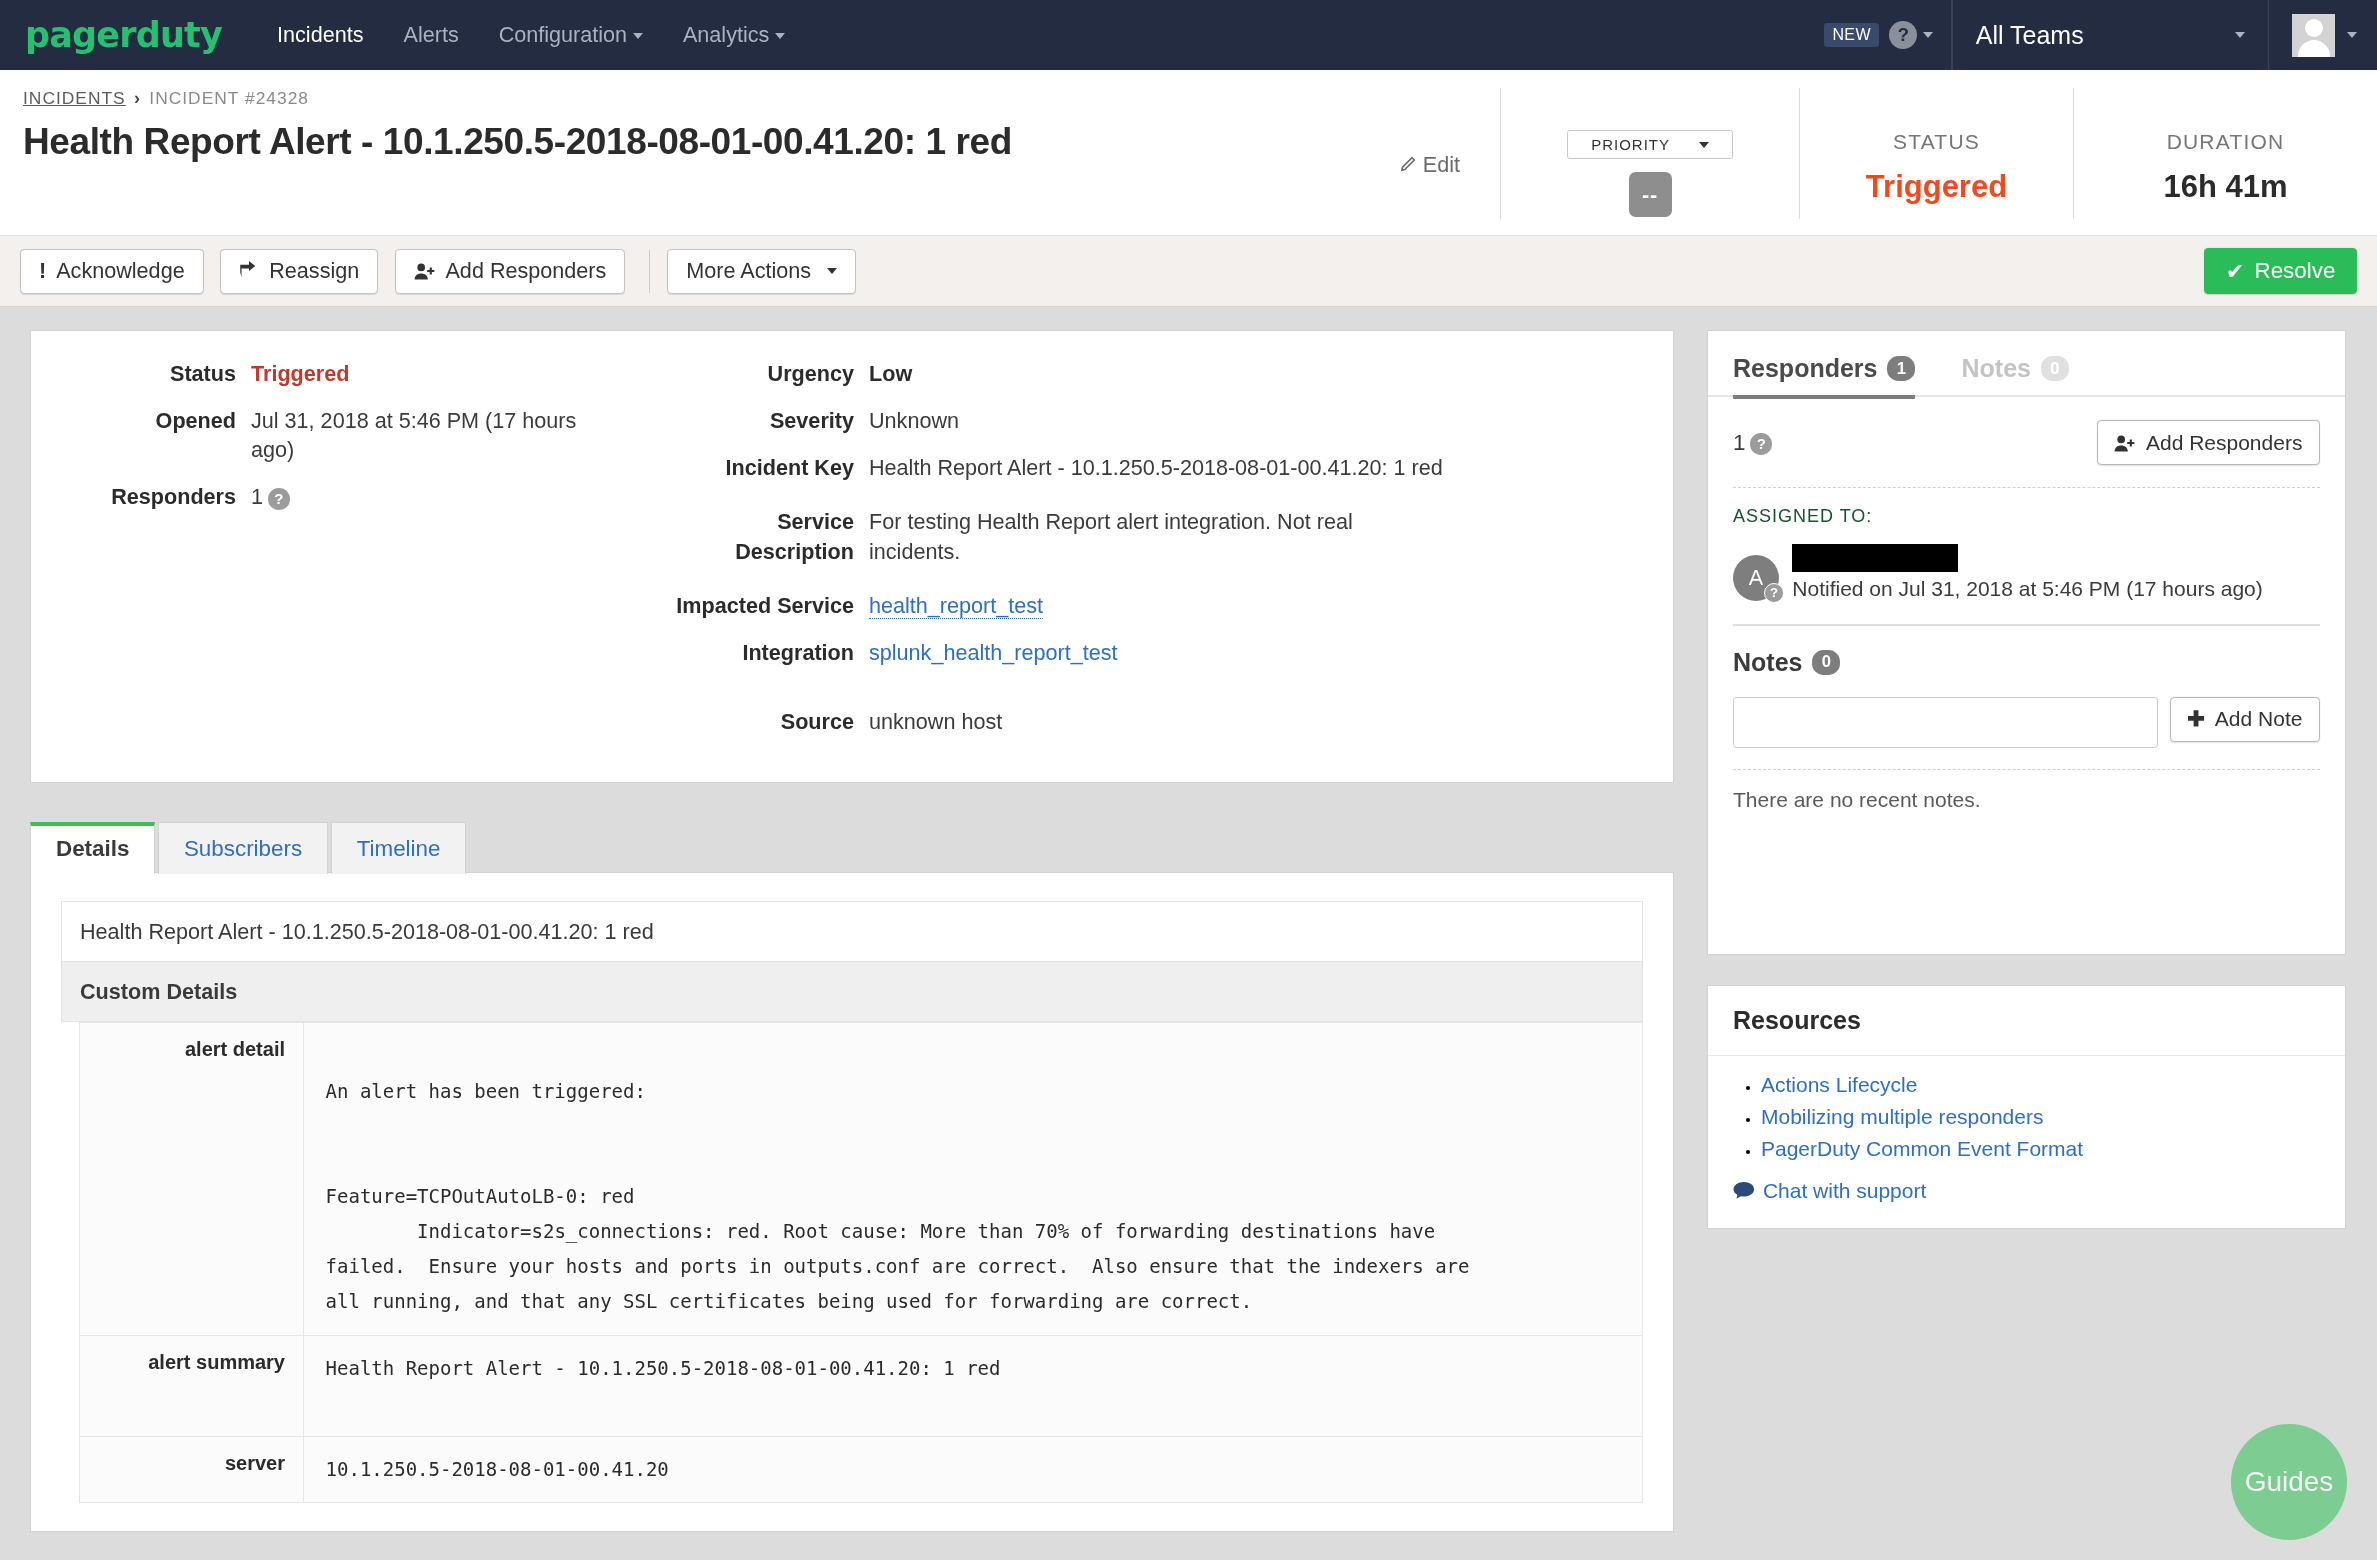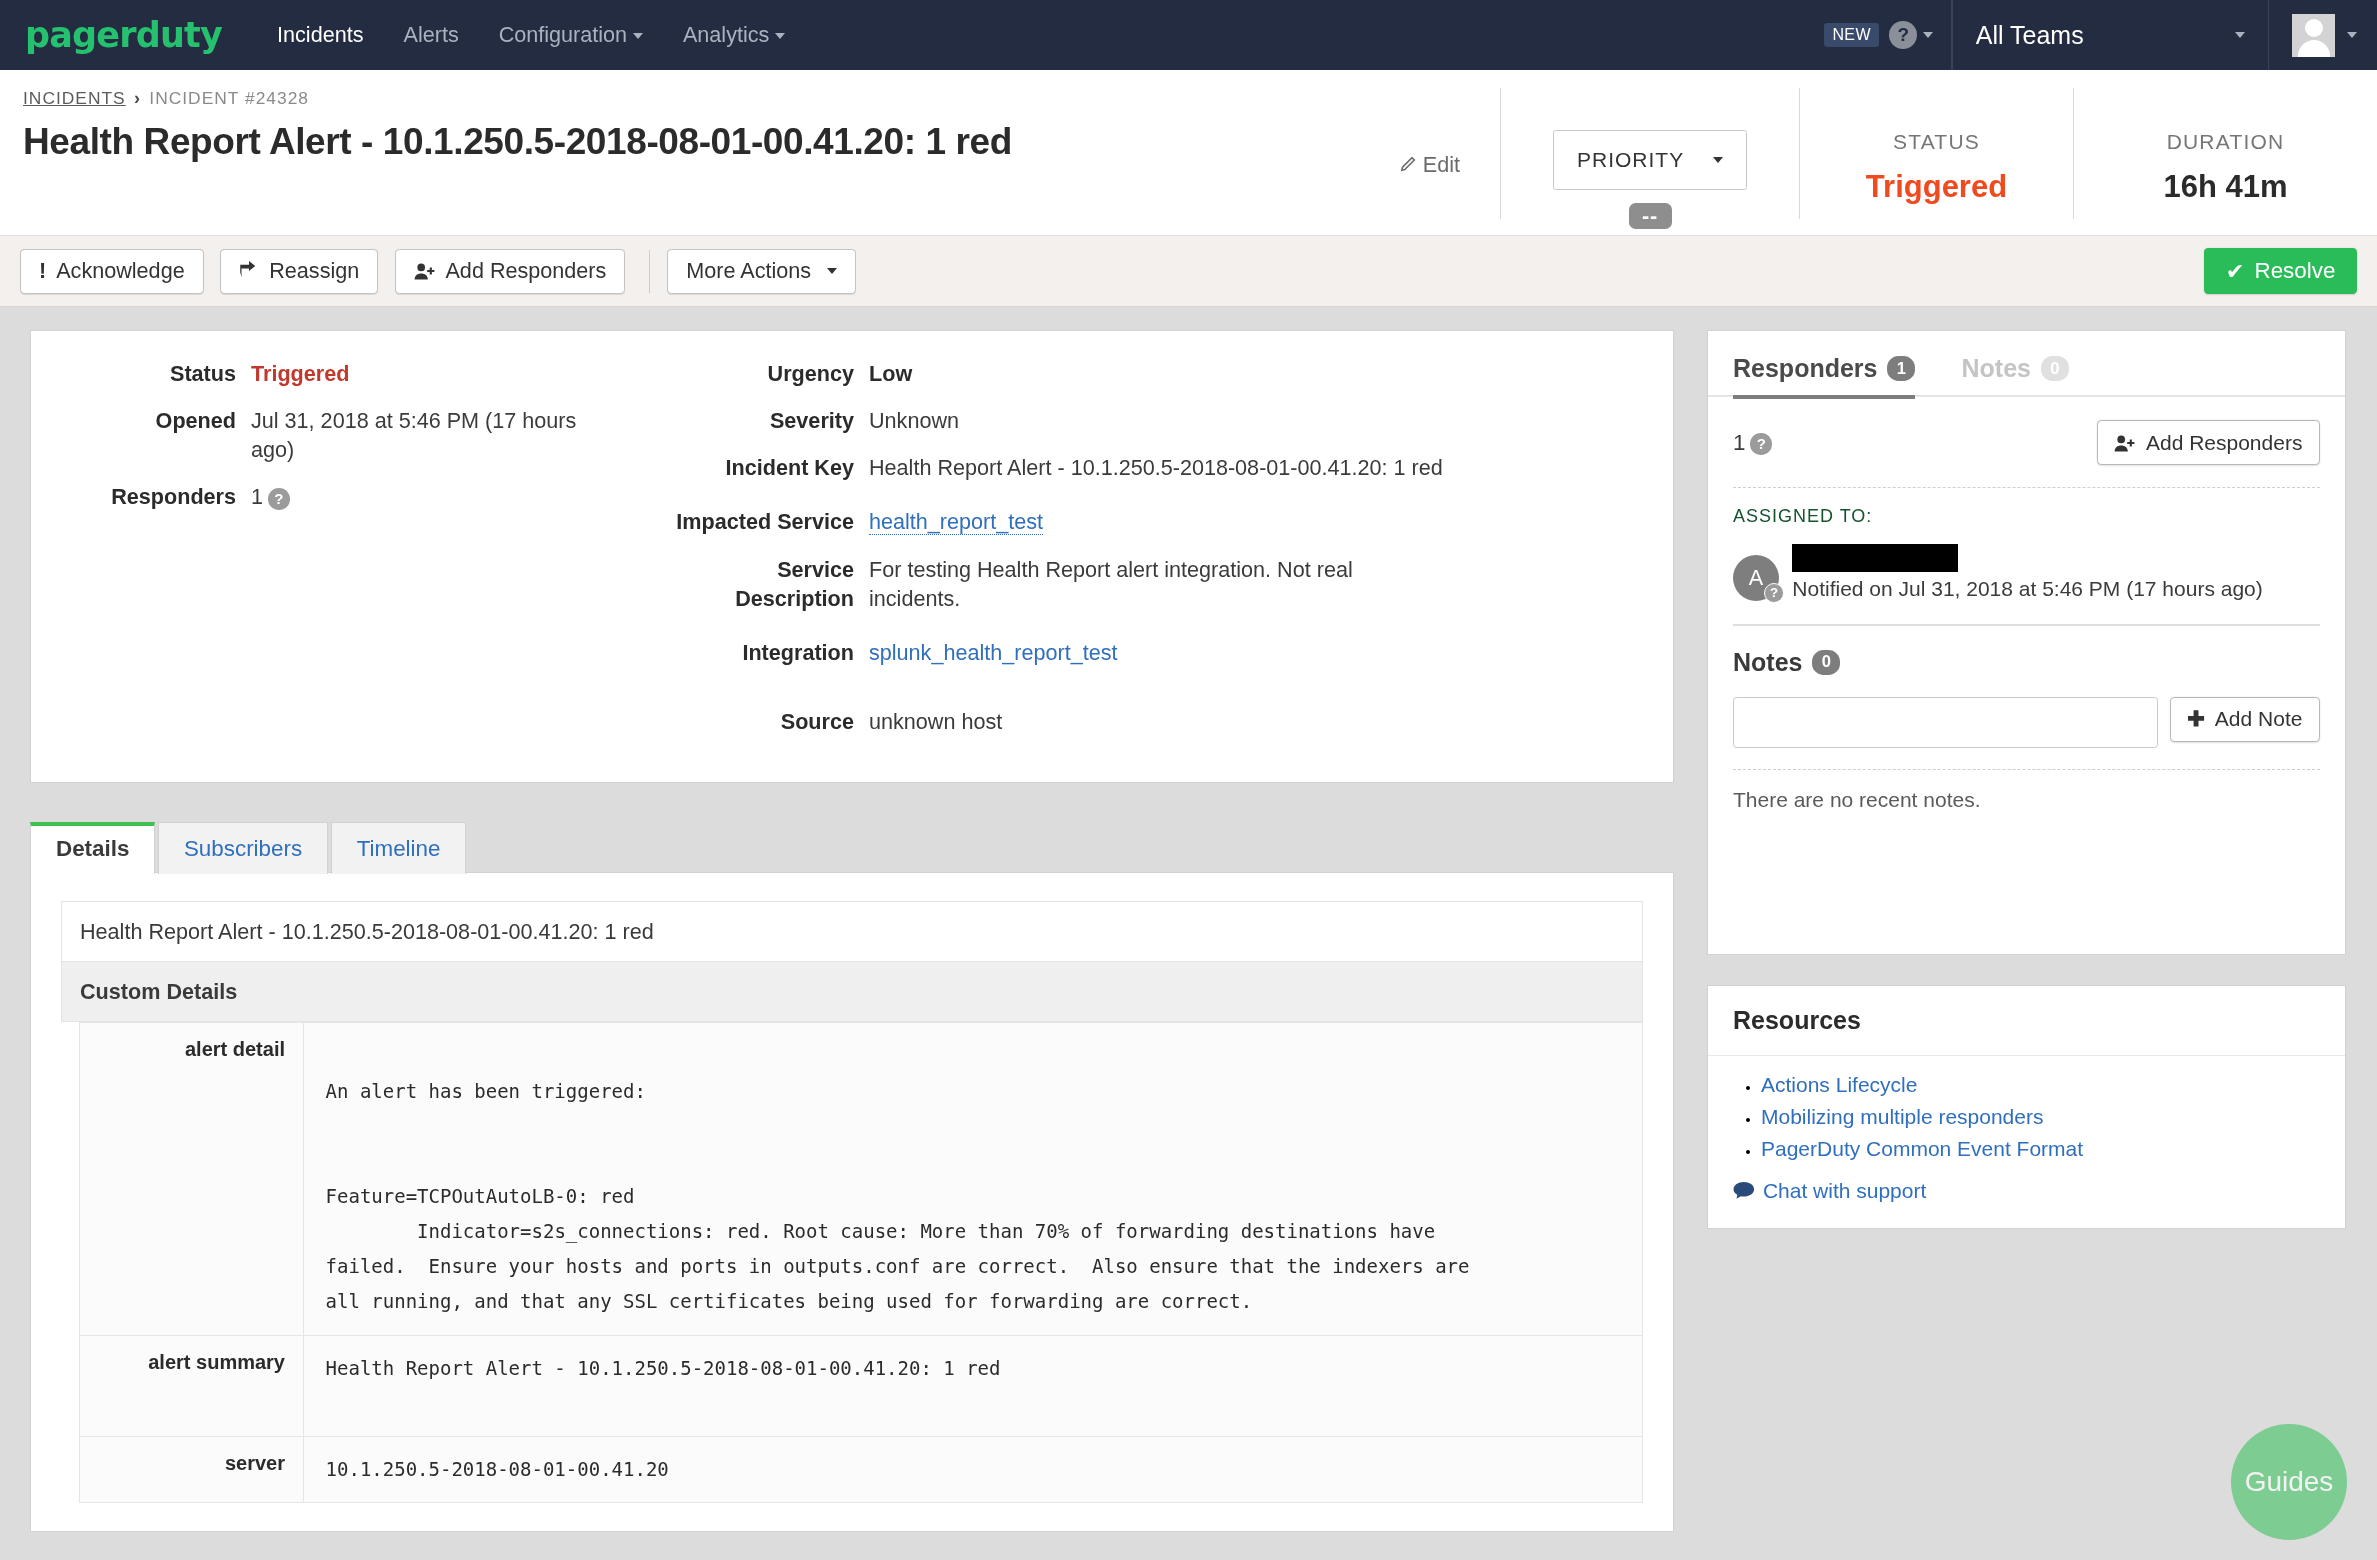--- a/index.html
+++ b/index.html
@@ -155,22 +155,22 @@
   .hr-cell.priority { width: 299px; }
   .hr-cell.status { width: 274px; }
   .hr-cell.duration { width: 304px; }
   .hr-label {
     font-size: 21px; color: #767676; letter-spacing: 1.2px;
     margin-bottom: 15px;
   }
   .priority-btn {
     border: 0.8px solid #c8c8c8;
     background: #fff;
-    padding: 17px 23px;
-    font-size: 21px; color: #333;
+    padding: 5px 23px;
+    font-size: 15px; color: #333;
     letter-spacing: 1px;
     border-radius: 2.5px;
     cursor: pointer;
     display: flex; align-items: center; gap: 23px;
     margin-bottom: 13.3px;
   }
   .priority-chip {
     background: #8e8e8e;
     color: #fff;
     border-radius: 6.6px;
@@ -581,27 +581,27 @@
           <div class="ov-val bold">Low</div>
         </div>
         <div class="ov-row">
           <div class="ov-lbl">Severity</div>
           <div class="ov-val">Unknown</div>
         </div>
         <div class="ov-row tall">
           <div class="ov-lbl">Incident Key</div>
           <div class="ov-val">Health Report Alert - 10.1.250.5-2018-08-01-00.41.20: 1 red</div>
         </div>
+        <div class="ov-row tall">
+          <div class="ov-lbl" style="white-space:normal;">Service<br>Description</div>
+          <div class="ov-val" style="max-width:515px;">For testing Health Report alert integration. Not real incidents.</div>
+        </div>
         <div class="ov-row">
           <div class="ov-lbl">Impacted Service</div>
           <div class="ov-val"><a class="dotted">health_report_test</a></div>
-        </div>
-        <div class="ov-row tall">
-          <div class="ov-lbl" style="white-space:normal;">Service<br>Description</div>
-          <div class="ov-val" style="max-width:515px;">For testing Health Report alert integration. Not real incidents.</div>
         </div>
         <div class="ov-row tall">
           <div class="ov-lbl">Integration</div>
           <div class="ov-val"><a>splunk_health_report_test</a></div>
         </div>
         <div class="ov-row" style="margin-top:15px;">
           <div class="ov-lbl">Source</div>
           <div class="ov-val">unknown host</div>
         </div>
       </div>

